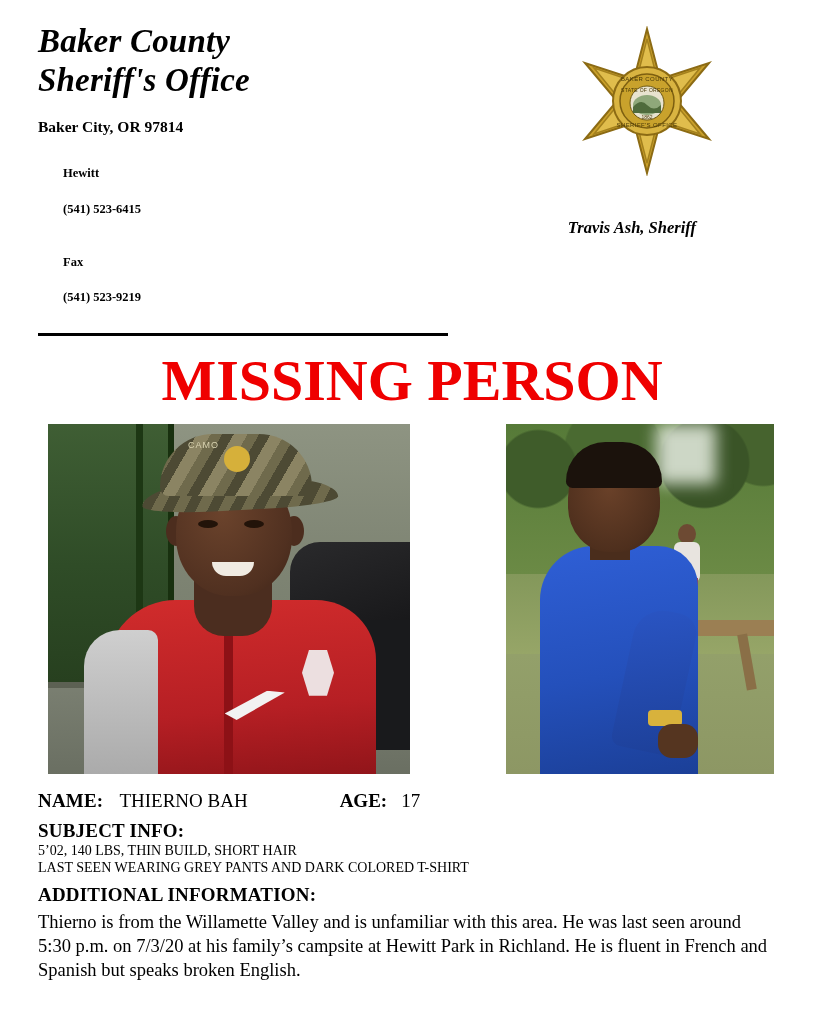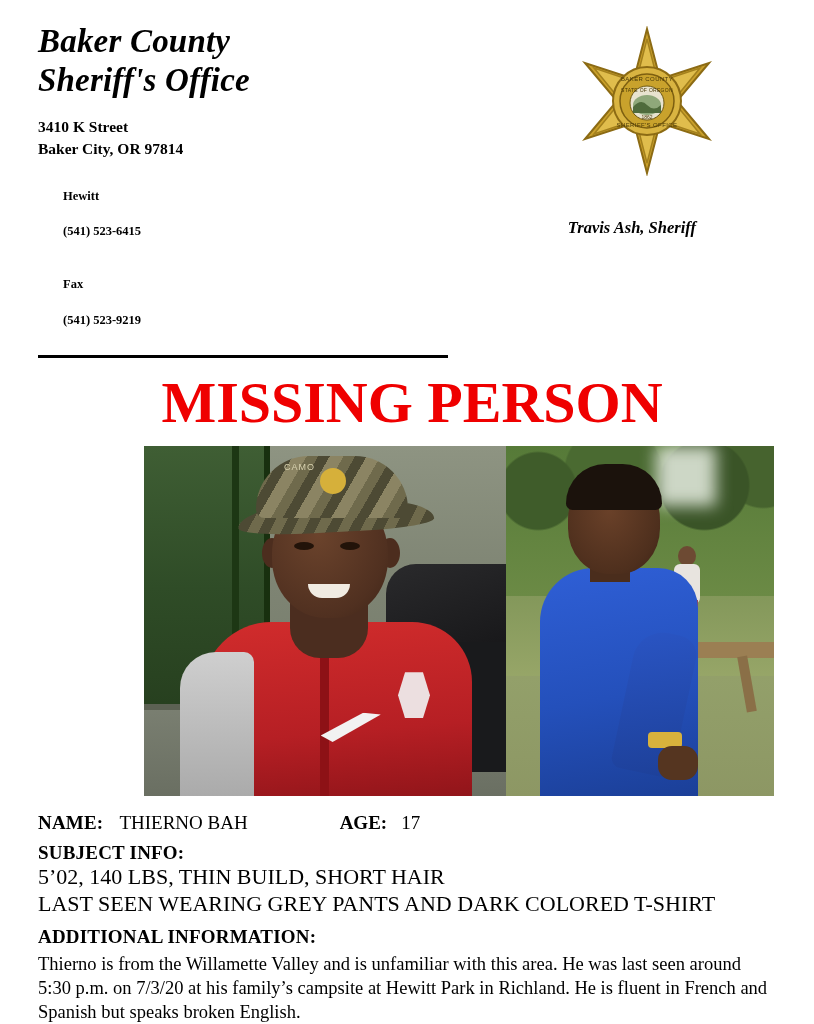--- a/index.html
+++ b/index.html
@@ -90,22 +90,22 @@
     font-size: 58px;
     letter-spacing: 0px;
     line-height: 1;
     margin-top: 16px;
     padding-left: 10px;
   }
 
   
   .photos {
     display: flex;
-    justify-content: flex-end;
-    margin: 14px 40px 0 68px;
+    justify-content: space-between;
+    margin: 14px 40px 0 48px;
   }
   .photo {
     position: relative;
     overflow: hidden;
     background: #888;
   }
   .photo-left { width: 362px; height: 350px; }
   .photo-right { width: 268px; height: 350px; }
 
   
@@ -255,42 +255,41 @@
   .age-label { font-weight: bold; margin-left: 92px; }
   .age-value { margin-left: 14px; }
 
   .section-head {
     font-weight: bold;
     font-size: 19px;
     margin-top: 8px;
     letter-spacing: .2px;
   }
   .section-line {
-    font-size: 22px;
+    font-size: 14px;
     line-height: 1.22;
   }
   .para {
     font-size: 18.5px;
     line-height: 1.3;
     margin-top: 4px;
   }
 </style>
 </head>
 <body>
 
 <div class="page">
 
   <div class="header">
     <div class="agency-name">
       <div>Baker County</div>
       <div>Sheriff's Office</div>
     </div>
 
     <div class="address-block">
-      <div>3410 K Street</div>
       <div>Baker City, OR  97814</div>
     </div>
 
     <div class="phone-block">
       <div class="phone-row">
         <span>Hewitt</span>
         <span>&nbsp;&nbsp;</span>
         <span>(541) 523-6415</span>
       </div>
       <div class="phone-row">

